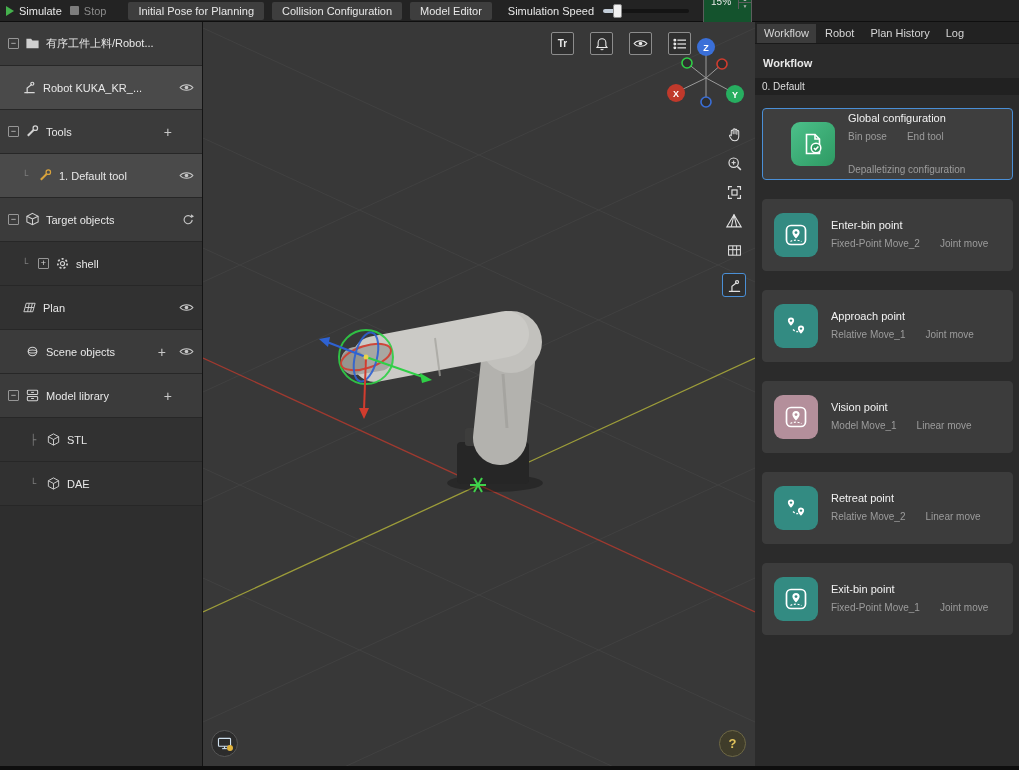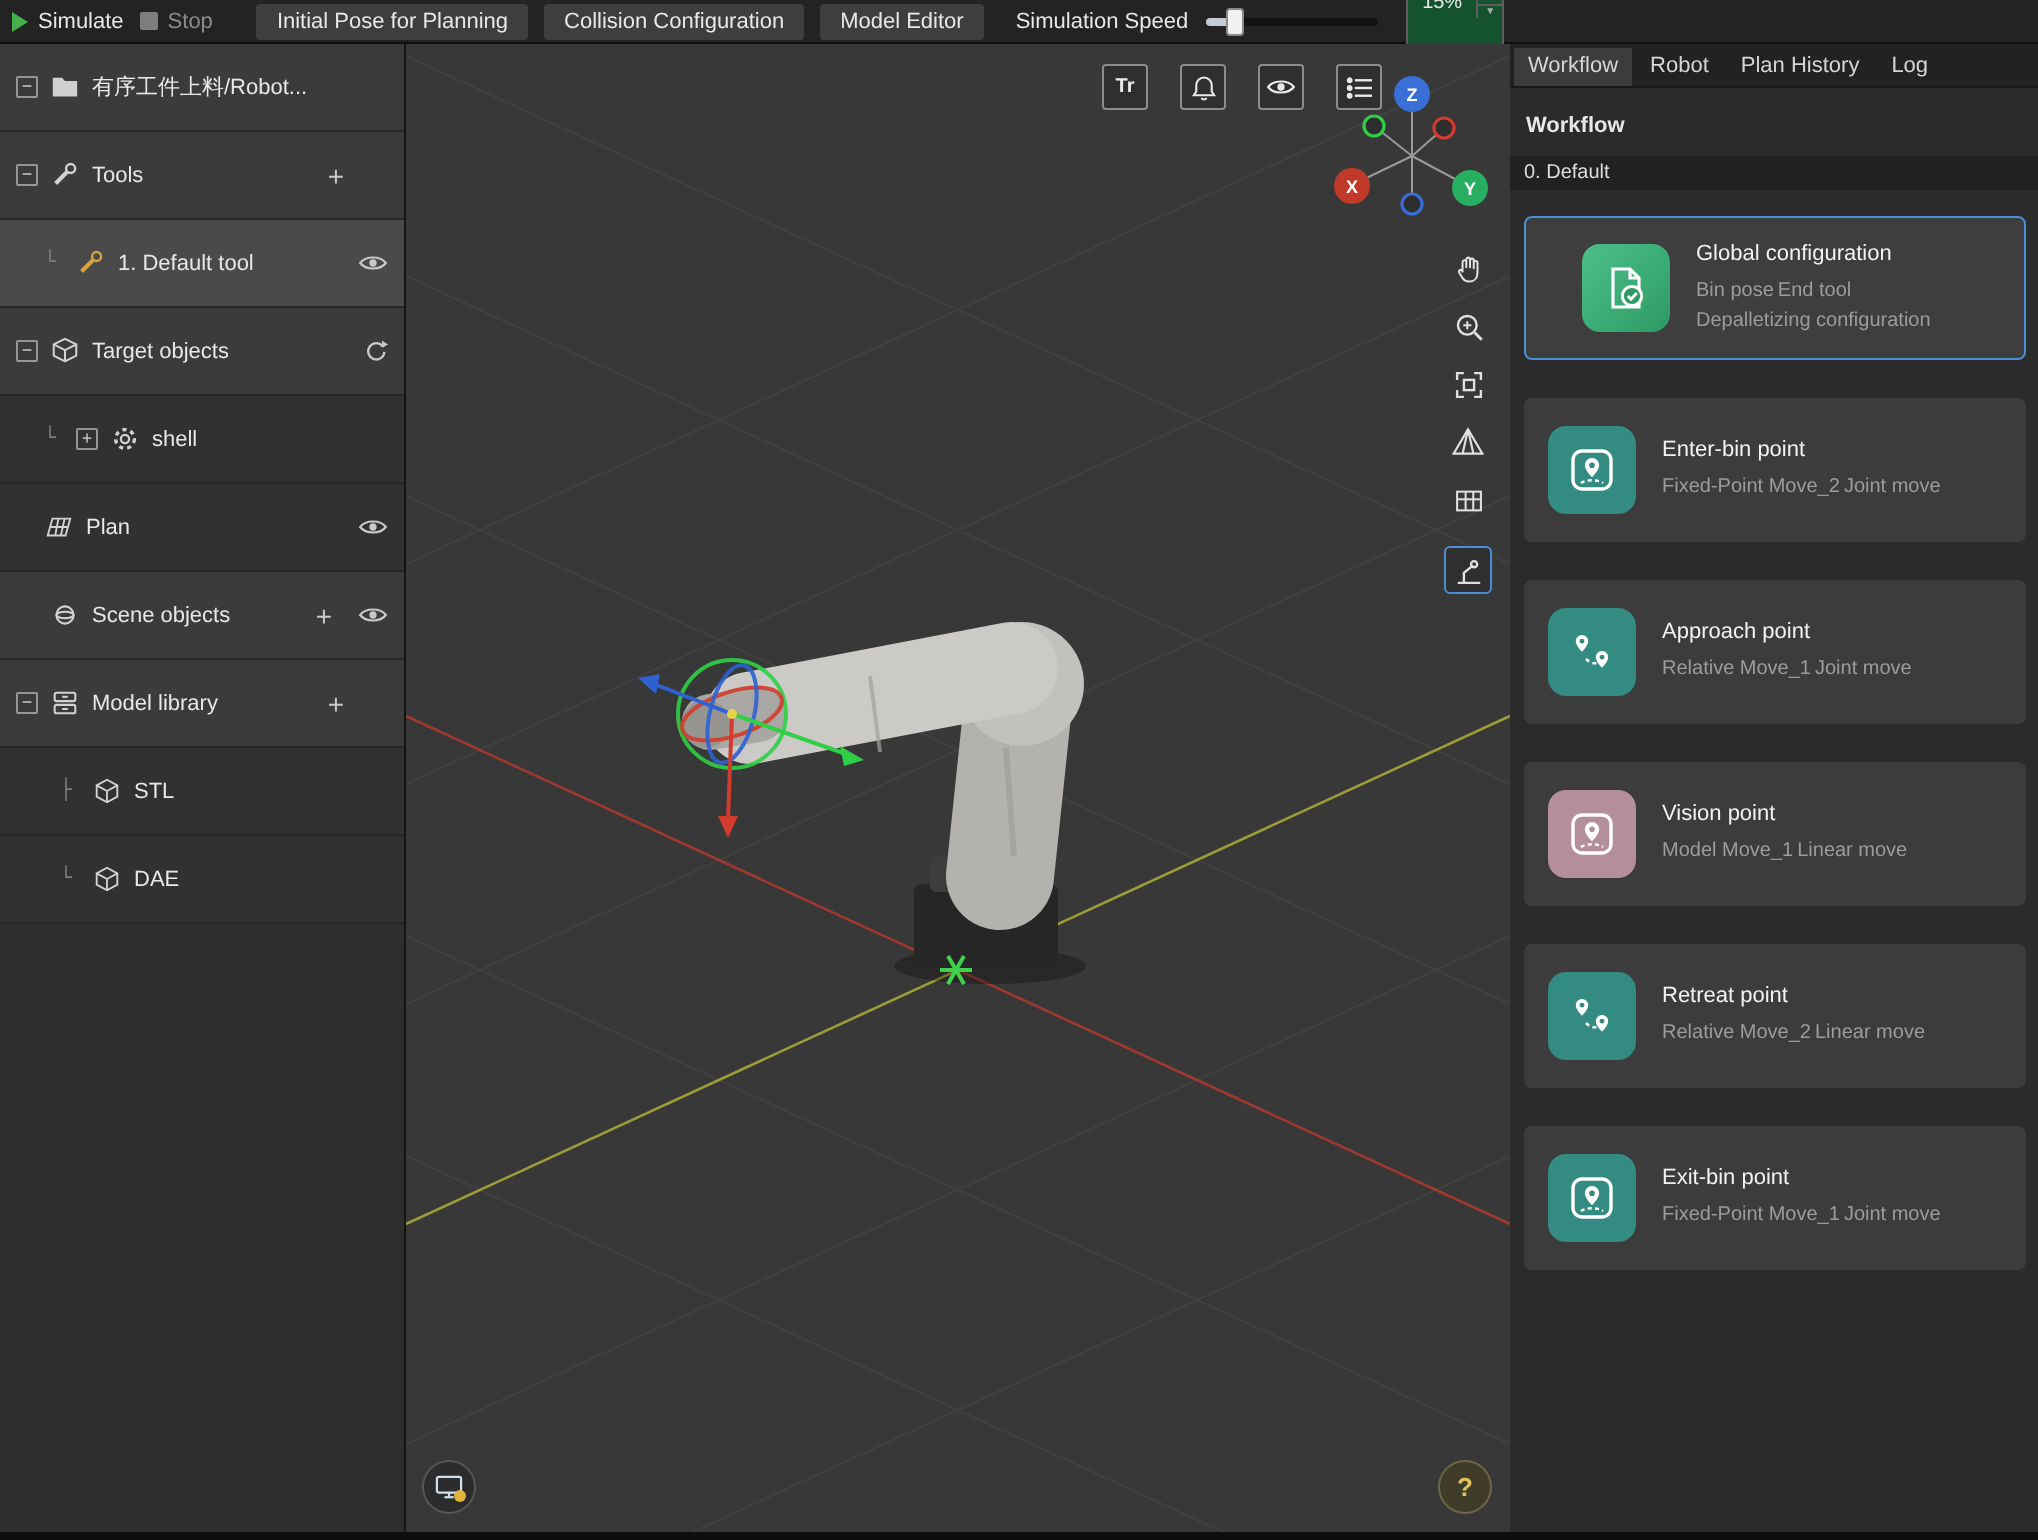--- a/index.html
+++ b/index.html
@@ -86,21 +86,21 @@
   .card { height:72px; background:#3c3c3c; border:1px solid #3c3c3c; border-radius:4px;
     display:flex; align-items:center; gap:13px; padding:0 11px; }
   .card.selected { border-color:#4a8fd6; background:#3e3e3e;padding-left:28px; }
   .cicon { width:44px; height:44px; border-radius:9px; flex:none;
     display:flex; align-items:center; justify-content:center; }
   .ic-green { background:linear-gradient(135deg,#4cc08a,#2e9a63); }
   .ic-teal  { background:#338b82; }
   .ic-pink  { background:#b48f9b; }
   .ctext { display:flex; flex-direction:column; gap:7px; }
   .ctitle { font-size:11px; color:#f2f2f2; }
-  .ctags { font-size:10px; color:#9c9c9c; display:flex; gap:2px; flex-wrap:wrap; max-width:172px; line-height:1.25; }
+  .ctags { font-size:10px; color:#9c9c9c; display:flex; gap:20px; flex-wrap:wrap; max-width:172px; line-height:1.25; }
 
   .footer { position:absolute; left:0; top:766px; width:1019px; height:4px; background:#0e0e0e; }
 </style>
 </head>
 <body>
 
 <div class="topbar">
   <div class="tb-group">
     <span class="play-ico"></span>
     <span>Simulate</span>
@@ -131,20 +131,36 @@
 <div class="sidebar">
 
   <div class="srow lvl0">
     <span class="cbox minus"></span>
     <svg class="sico" viewBox="0 0 16 16">
         <path d="M1.5 3 h5 l1.4 1.8 h6.6 v8.2 h-13 Z" fill="#d0d0d0"></path>
       </svg>
     <span class="lbl">有序工件上料/Robot...</span>
   </div>
 
+  <div class="srow child hl">
+    <svg class="sico" viewBox="0 0 16 16">
+        <g fill="none" stroke="#d8d8d8" stroke-width="1.3" stroke-linecap="round">
+          <path d="M3 13.5 h10"></path>
+          <path d="M5.5 13.5 V8.5 L10 5"></path>
+          <circle cx="11" cy="4" r="1.6"></circle>
+        </g>
+      </svg>
+    <span class="lbl">Robot KUKA_KR_...</span>
+    <span class="row-right">
+      <svg width="15" height="11" viewBox="0 0 16 12">
+          <path d="M1 6 C4 2 12 2 15 6 C12 10 4 10 1 6 Z" fill="none" stroke="#c8c8c8" stroke-width="1.2"></path>
+          <circle cx="8" cy="6" r="2" fill="#c8c8c8"></circle>
+        </svg>
+    </span>
+  </div>
 
   <div class="srow lvl0">
     <span class="cbox minus"></span>
     <svg class="sico" viewBox="0 0 16 16">
         <g stroke="#d2d2d2" fill="none">
           <circle cx="11" cy="4.5" r="2.4" stroke-width="1.3"></circle>
           <line x1="9.2" y1="6.3" x2="3" y2="12.5" stroke-width="2.2"></line>
         </g>
       </svg>
     <span class="lbl">Tools</span>

